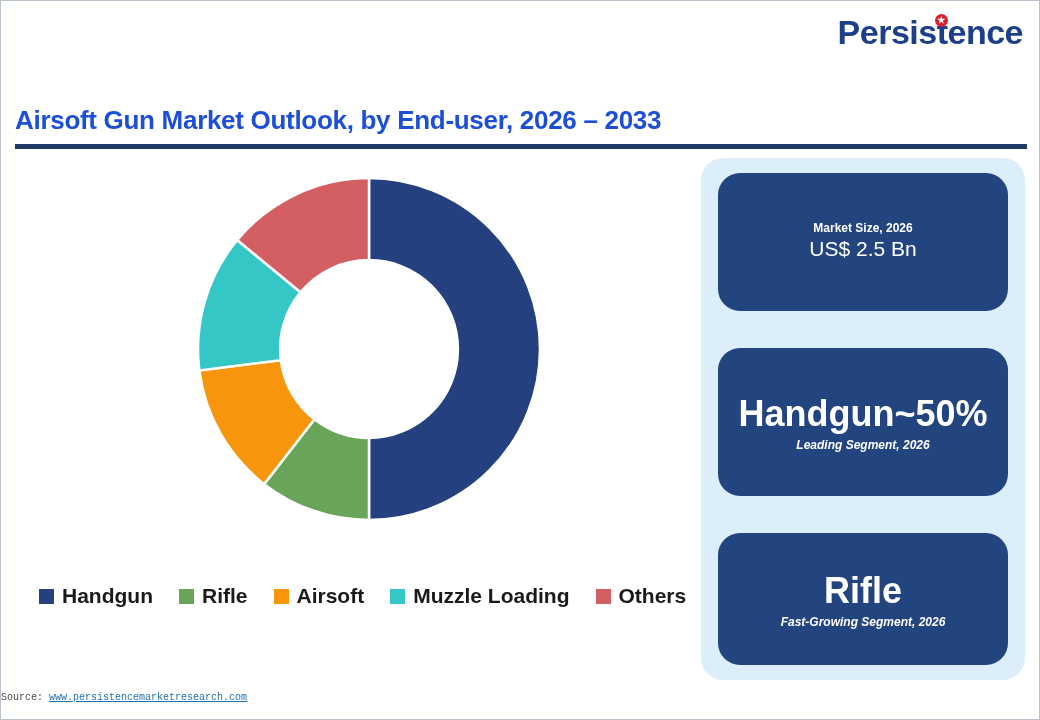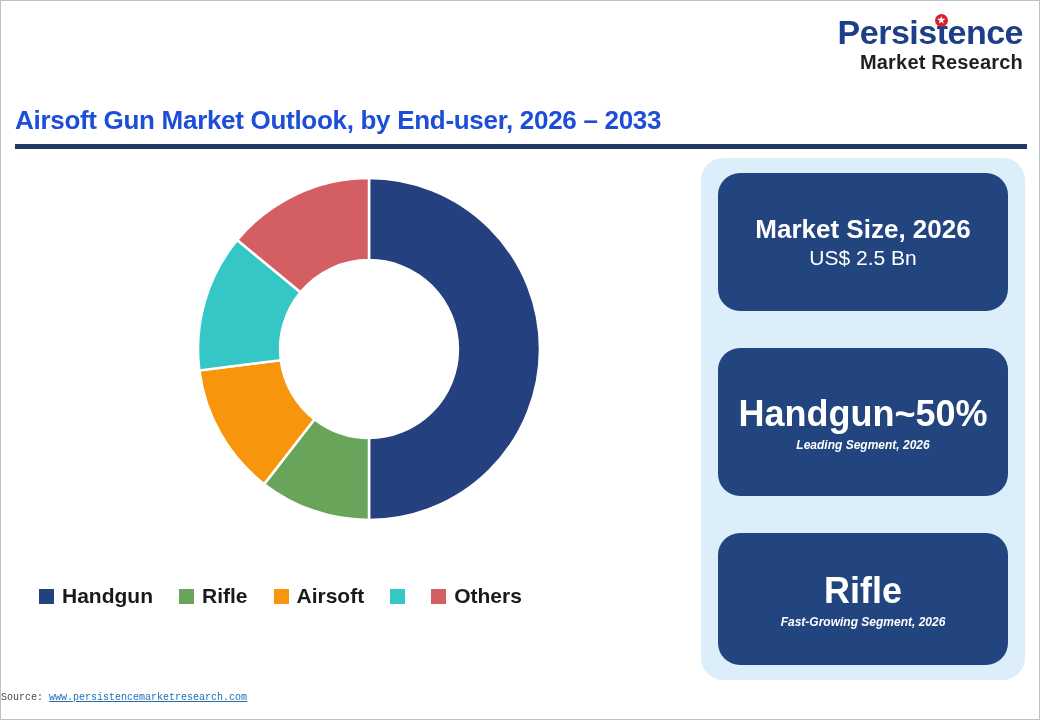--- a/index.html
+++ b/index.html
@@ -151,21 +151,21 @@
     display: flex;
     flex-direction: column;
     align-items: center;
     justify-content: center;
   }
   .card-1 { top: 15px;  height: 138px; }
   .card-2 { top: 190px; height: 148px; }
   .card-3 { top: 375px; height: 132px; }
 
   .stat-head {
-    font-size: 26px;
+    font-size: 12px;
     font-weight: bold;
     line-height: 1.25;
   }
   .stat-big {
     font-size: 21px;
     font-weight: normal;
     line-height: 1.25;
   }
   .stat-xl {
     font-size: 36px;
@@ -198,21 +198,20 @@
 </head>
 <body>
 
 <div class="frame">
 
   <div class="logo-block">
     <div class="logo-main">
       <span>Persistence</span>
       <span class="logo-dot"></span>
     </div>
-    <div class="logo-sub">Market Research</div>
   </div>
 
   <div class="title-wrap">
     <div class="chart-title">Airsoft Gun Market Outlook, by End-user, 2026 – 2033</div>
     <div class="title-rule"></div>
   </div>
 
   <div class="chart-area">
     <svg class="donut" viewBox="0 0 342 342">
       <g id="donut-slices">
@@ -232,20 +231,21 @@
         <div class="legend-item">
           <span class="legend-swatch" style="background: rgb(104, 165, 91);"></span>
           <span class="legend-label">Rifle</span>
         </div>
         <div class="legend-item">
           <span class="legend-swatch" style="background: rgb(247, 150, 13);"></span>
           <span class="legend-label">Airsoft</span>
         </div>
         <div class="legend-item">
           <span class="legend-swatch" style="background: rgb(53, 198, 198);"></span>
+          <span class="legend-label">Muzzle Loading</span>
         </div>
         <div class="legend-item">
           <span class="legend-swatch" style="background: rgb(212, 95, 98);"></span>
           <span class="legend-label">Others</span>
         </div>
       </div>
   </div>
 
   <div class="stat-panel">
 

